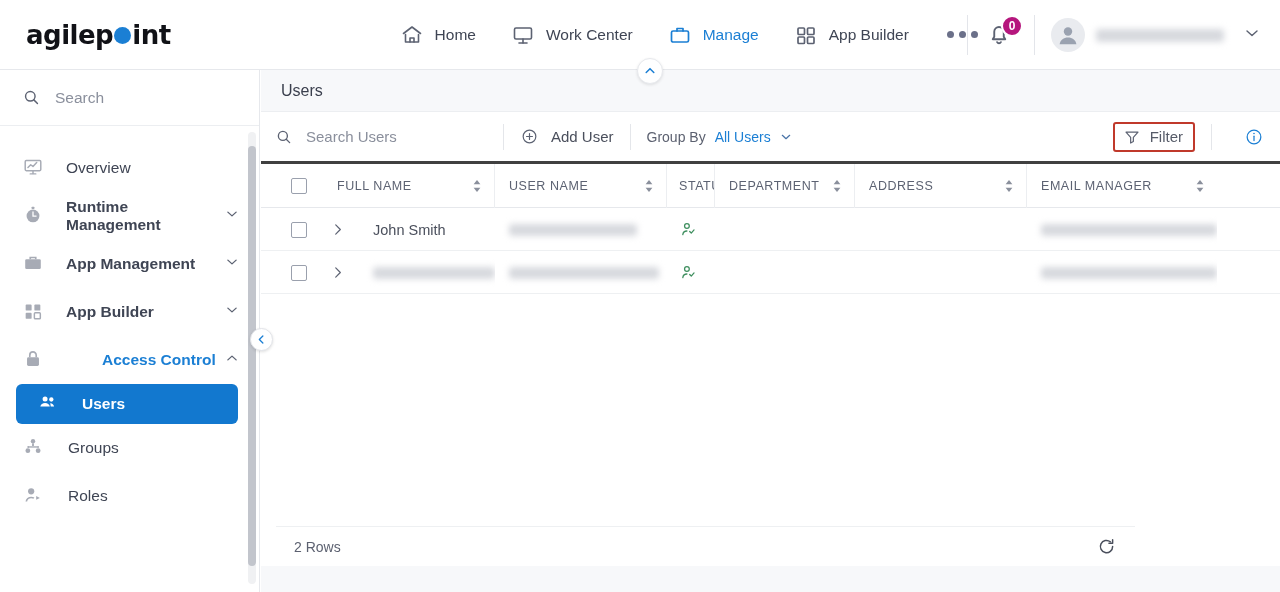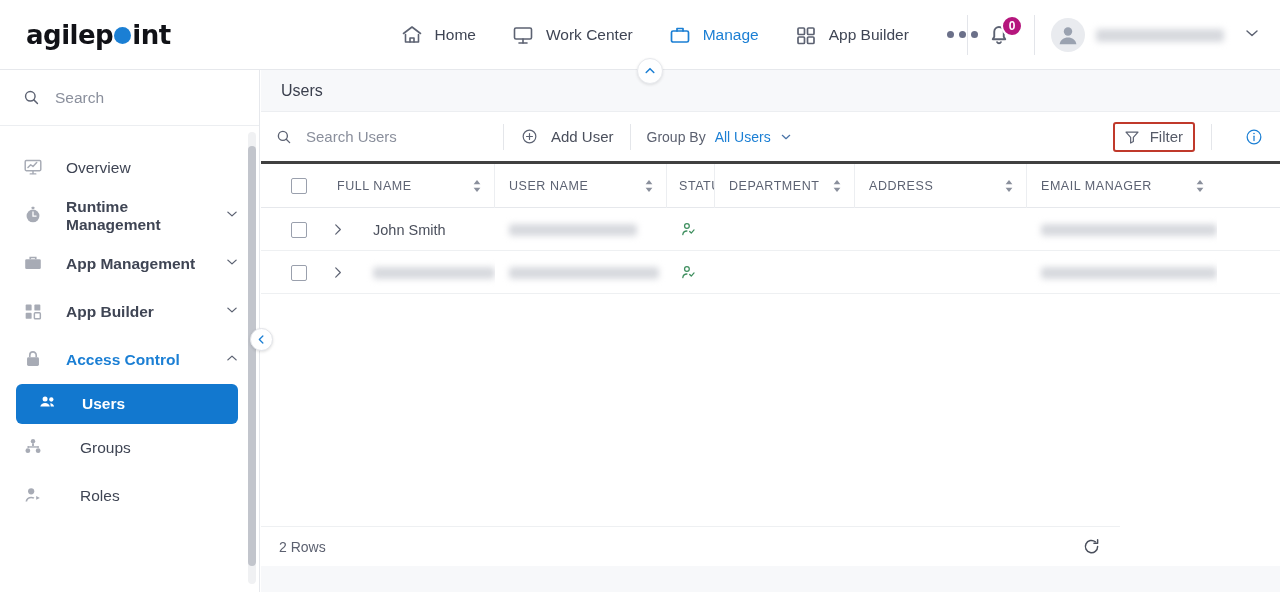--- a/index.html
+++ b/index.html
@@ -68,22 +68,22 @@
   }
   .sb-search .ph { font-size: 15.5px; color: #8a8f9c; }
   .sb-list { padding-top: 18px; }
   .sb-item {
     height: 48px; display: flex; align-items: center; padding: 0 18px 0 22px;
     cursor: pointer; position: relative;
   }
   .sb-item .ico { width: 24px; height: 24px; margin-right: 20px; flex: 0 0 24px; }
   .sb-item .txt { font-size: 15.5px; color: #3f4554; flex: 1; }
   .sb-item.bold .txt { font-weight: 600; }
-  .sb-item.accent .txt { color: #1b7fd4; font-weight: 600; }
-  .sb-item.sub { padding-left: 22px; gap: 12px; }
+  .sb-item.accent .txt { color: #1b7fd4; font-weight: 600; margin-left: 36px; }
+  .sb-item.sub { padding-left: 22px; }
   .sb-item.sub .ico { margin-right: 22px; }
   .sb-item.selected {
     background: #1278cf; border-radius: 6px; margin: 0 16px; padding-left: 22px;
     width: 222px; height: 40px;
   }
   .sb-item.selected .txt { color: #ffffff; font-weight: 600; }
   .sb-scrollbar {
     position: absolute; right: 3px; top: 62px; width: 8px; height: 452px;
     background: #f0f1f3; border-radius: 4px;
   }
@@ -159,21 +159,21 @@
   .td-exp { width: 36px; padding-left: 6px; cursor: pointer; }
   .td-name { width: 136px; }
   .td-user { width: 172px; }
   .td-status { width: 48px; padding-left: 12px; }
   .td-dept { width: 140px; }
   .td-mgr { width: 172px; }
   .td-email { width: 190px; }
 
   .tbody-fill { height: 219px; }
   .tfoot {
-    position: absolute; bottom: 26px; left: 0; width: 859px; height: 40px;
+    position: absolute; bottom: 26px; left: 15px; width: 859px; height: 40px;
     display: flex; align-items: center; padding: 0 18px 0 18px;
     border-top: 1px solid #eef0f2;
   }
   .tfoot .rows { font-size: 14px; color: #5c6170; }
   .tfoot .refresh { margin-left: auto; cursor: pointer; display: flex; }
   .bottom-strip {
     position: absolute; bottom: 0; left: 0; width: 1019px; height: 26px; background: #f7f8fa;
   }
 </style>
 </head>

